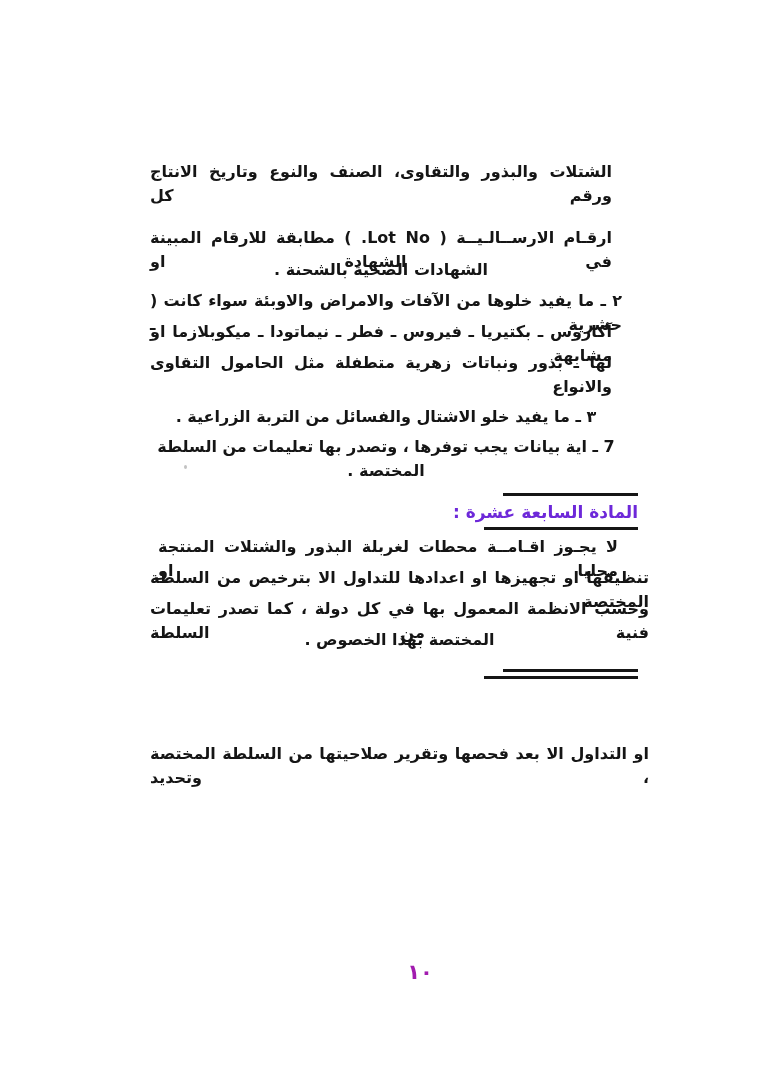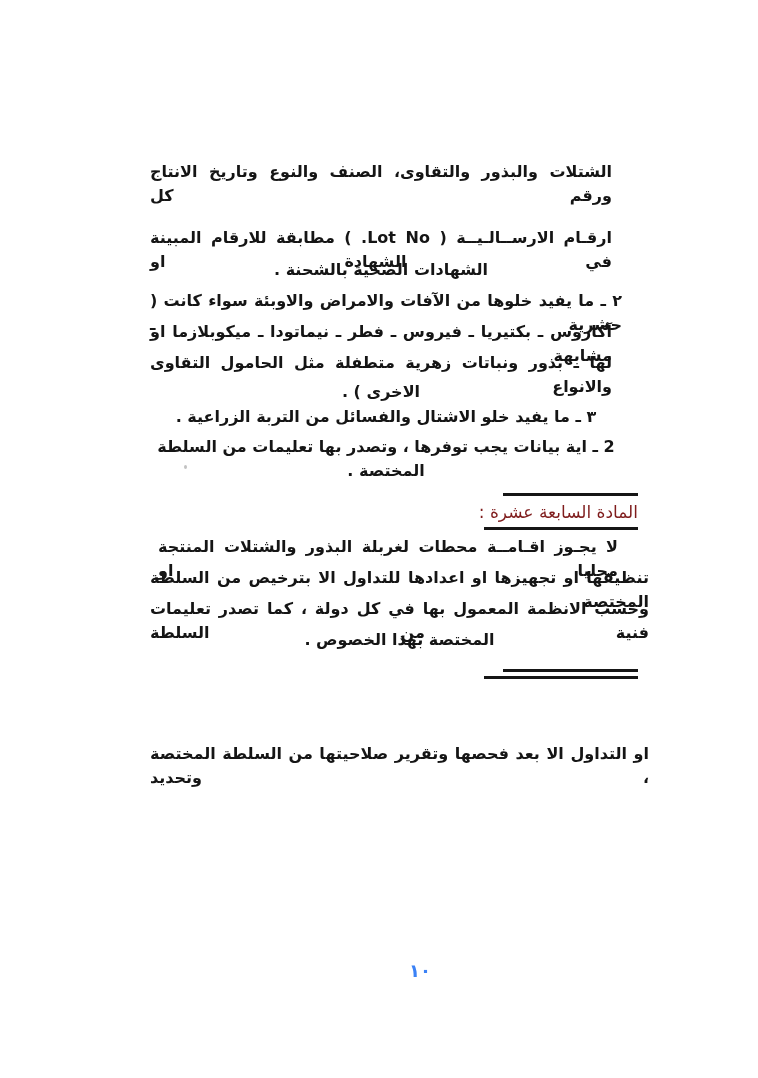--- a/index.html
+++ b/index.html
@@ -43,33 +43,33 @@
   .rule{
     background:#161616;
     height:3px;
     margin-left:auto;
     margin-right:0;
   }
   .rule-top{width:135px;margin-bottom:4px;}
   .rule-bottom{width:154px;margin-top:3px;}
   .heading-text{
     font-size:17px;
-    font-weight:normal;
+    font-weight:bold;
     line-height:24px;
-    color:#7f1d1d;
+    color:#6d28d9;
     white-space:nowrap;
   }
   .page-number{
     position:absolute;
     top:960px;left:398px;width:44px;
     text-align:center;
     direction:rtl;
-    font-size:18px;
+    font-size:21px;
     font-weight:bold;
-    color:#3b82f6;
+    color:#a21caf;
   }
   .speck{
     position:absolute;
     top:465px;left:184px;
     width:3px;height:4px;
     background:#9a9a9a;
     opacity:.6;
     border-radius:50%;
   }
 </style>
@@ -78,25 +78,24 @@
 
 <div class="page">
 
   <div class="line cont justify" style="top:160px">الشتلات والبذور والتقاوى، الصنف والنوع وتاريخ الانتاج ورقم كل</div>
   <div class="line cont justify" style="top:226px">ارقـام الارســالـيــة ( Lot No. ) مطابقة للارقام المبينة في الشهادة او</div>
   <div class="line cont endline" style="top:258px">الشهادات الصحية بالشحنة .</div>
 
   <div class="line item justify" style="top:289px">٢ ـ ما يفيد خلوها من الآفات والامراض والاوبئة سواء كانت ( حشرية ـ</div>
   <div class="line cont justify" style="top:320px">آكاروس ـ بكتيريا ـ فيروس ـ فطر ـ نيماتودا ـ ميكوبلازما او مشابهة</div>
   <div class="line cont justify" style="top:351px">لها ـ بذور ونباتات زهرية متطفلة مثل الحامول التقاوى والانواع</div>
-  <div class="line cont endline" style="top:380px">الاخرى ) .</div>
 
   <div class="line item endline" style="top:405px">٣ ـ ما يفيد خلو الاشتال والفسائل من التربة الزراعية .</div>
 
-  <div class="line item endline" style="top:435px">2 ـ اية بيانات يجب توفرها ، وتصدر بها تعليمات من السلطة المختصة .</div>
+  <div class="line item endline" style="top:435px">7 ـ اية بيانات يجب توفرها ، وتصدر بها تعليمات من السلطة المختصة .</div>
 
   <div class="speck"></div>
 
   <div class="article-heading" style="top:493px">
     <div class="rule rule-top"></div>
     <div class="heading-text">المادة السابعة عشرة :</div>
     <div class="rule rule-bottom"></div>
   </div>
 
   <div class="line para-first justify" style="top:535px">لا يجـوز اقـامــة محطات لغربلة البذور والشتلات المنتجة محليا او</div>

